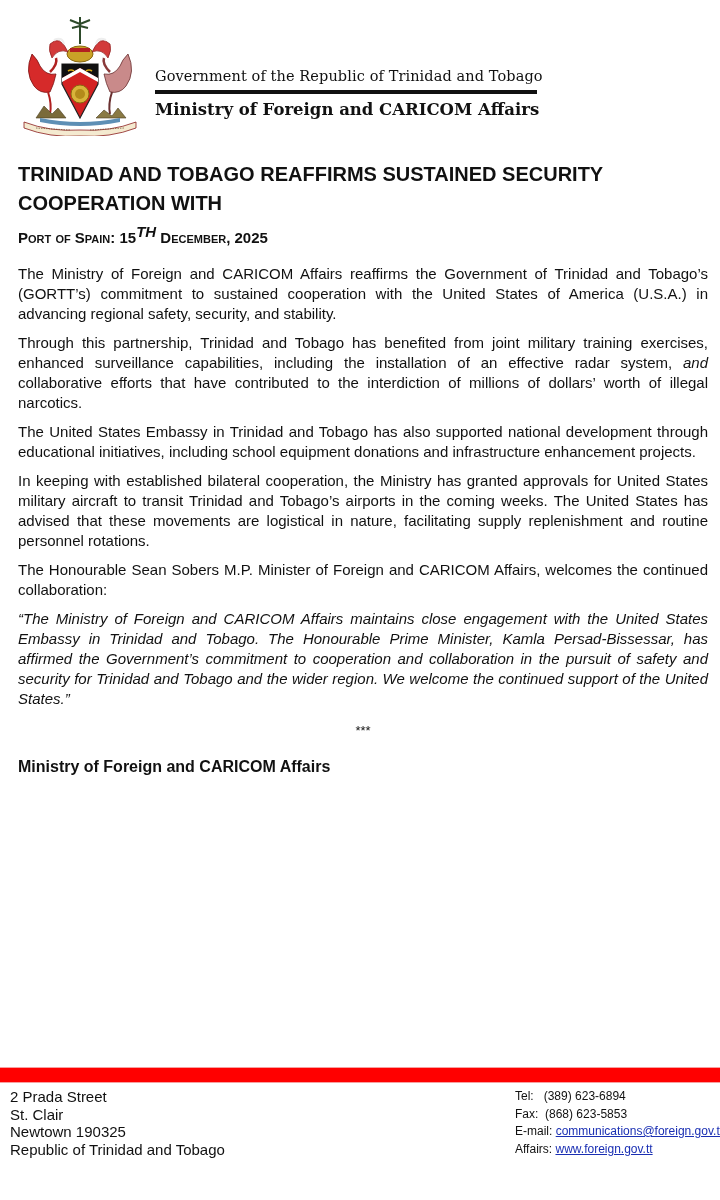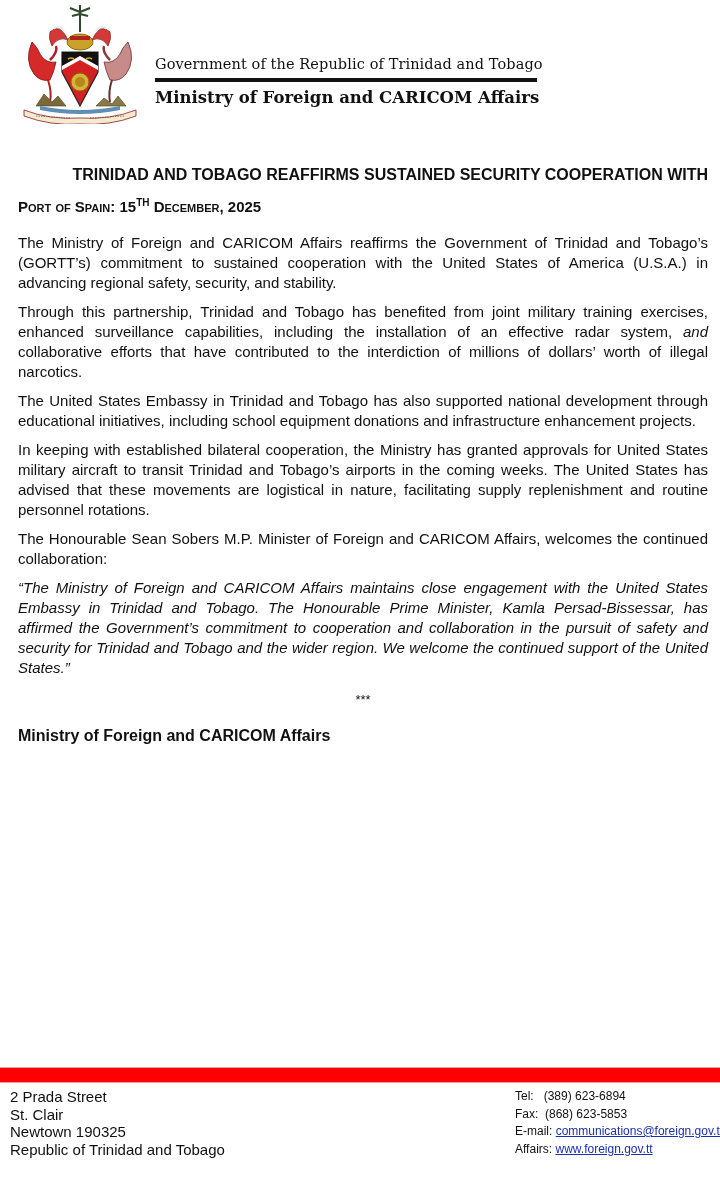--- a/index.html
+++ b/index.html
@@ -7,21 +7,21 @@
       width: 720px; height: 1200px;
       background: #ffffff;
       overflow: hidden;
     }
     body {
       position: relative;
       font-family: "Liberation Sans", sans-serif;
       color: #111;
     }
     .letterhead {
-      position: absolute; left: 0; top: 0; width: 616px; height: 130px;
+      position: absolute; left: 0; top: 12px; width: 616px; height: 130px;
     }
     .coat-of-arms {
       position: absolute; left: 10px; top: 2px; width: 140px; height: 122px;
     }
     .gov-line {
       position: absolute; left: 155px; top: 56px;
       font-family: "DejaVu Serif", serif;
       font-size: 14.5px; color: #111; letter-spacing: 0.1px;
       white-space: nowrap;
     }
@@ -37,28 +37,28 @@
     }
     .main {
       position: absolute; left: 18px; top: 160px; width: 690px;
       font-size: 15px; line-height: 20px;
     }
     .media-release {
       font-weight: bold; font-size: 15px; margin: 0 0 10px 0;
       font-variant: small-caps; letter-spacing: 0.2px;
     }
     .headline {
-      font-weight: bold; font-size: 16px; line-height: 29px;
-      text-align: right; margin: 0 0 2px 0;
+      font-weight: bold; font-size: 20px; line-height: 29px;
+      text-align: left; margin: 0 0 2px 0;
     }
     .dateline {
       font-weight: bold; font-size: 15px; margin: 4px 0 16px 0;
       font-variant: small-caps;
     }
-    .dateline sup { font-size: 10px; vertical-align: 6px; }
+    .dateline sup { font-size: 15px; vertical-align: 6px; font-style: italic; }
     .para {
       text-align: justify; margin: 0 0 9px 0;
     }
     .quote { font-style: italic; }
     .asterisks {
       text-align: center; margin: 12px 0 16px 0; font-size: 13px;
     }
     .signoff {
       font-weight: bold; font-size: 16px;
     }

